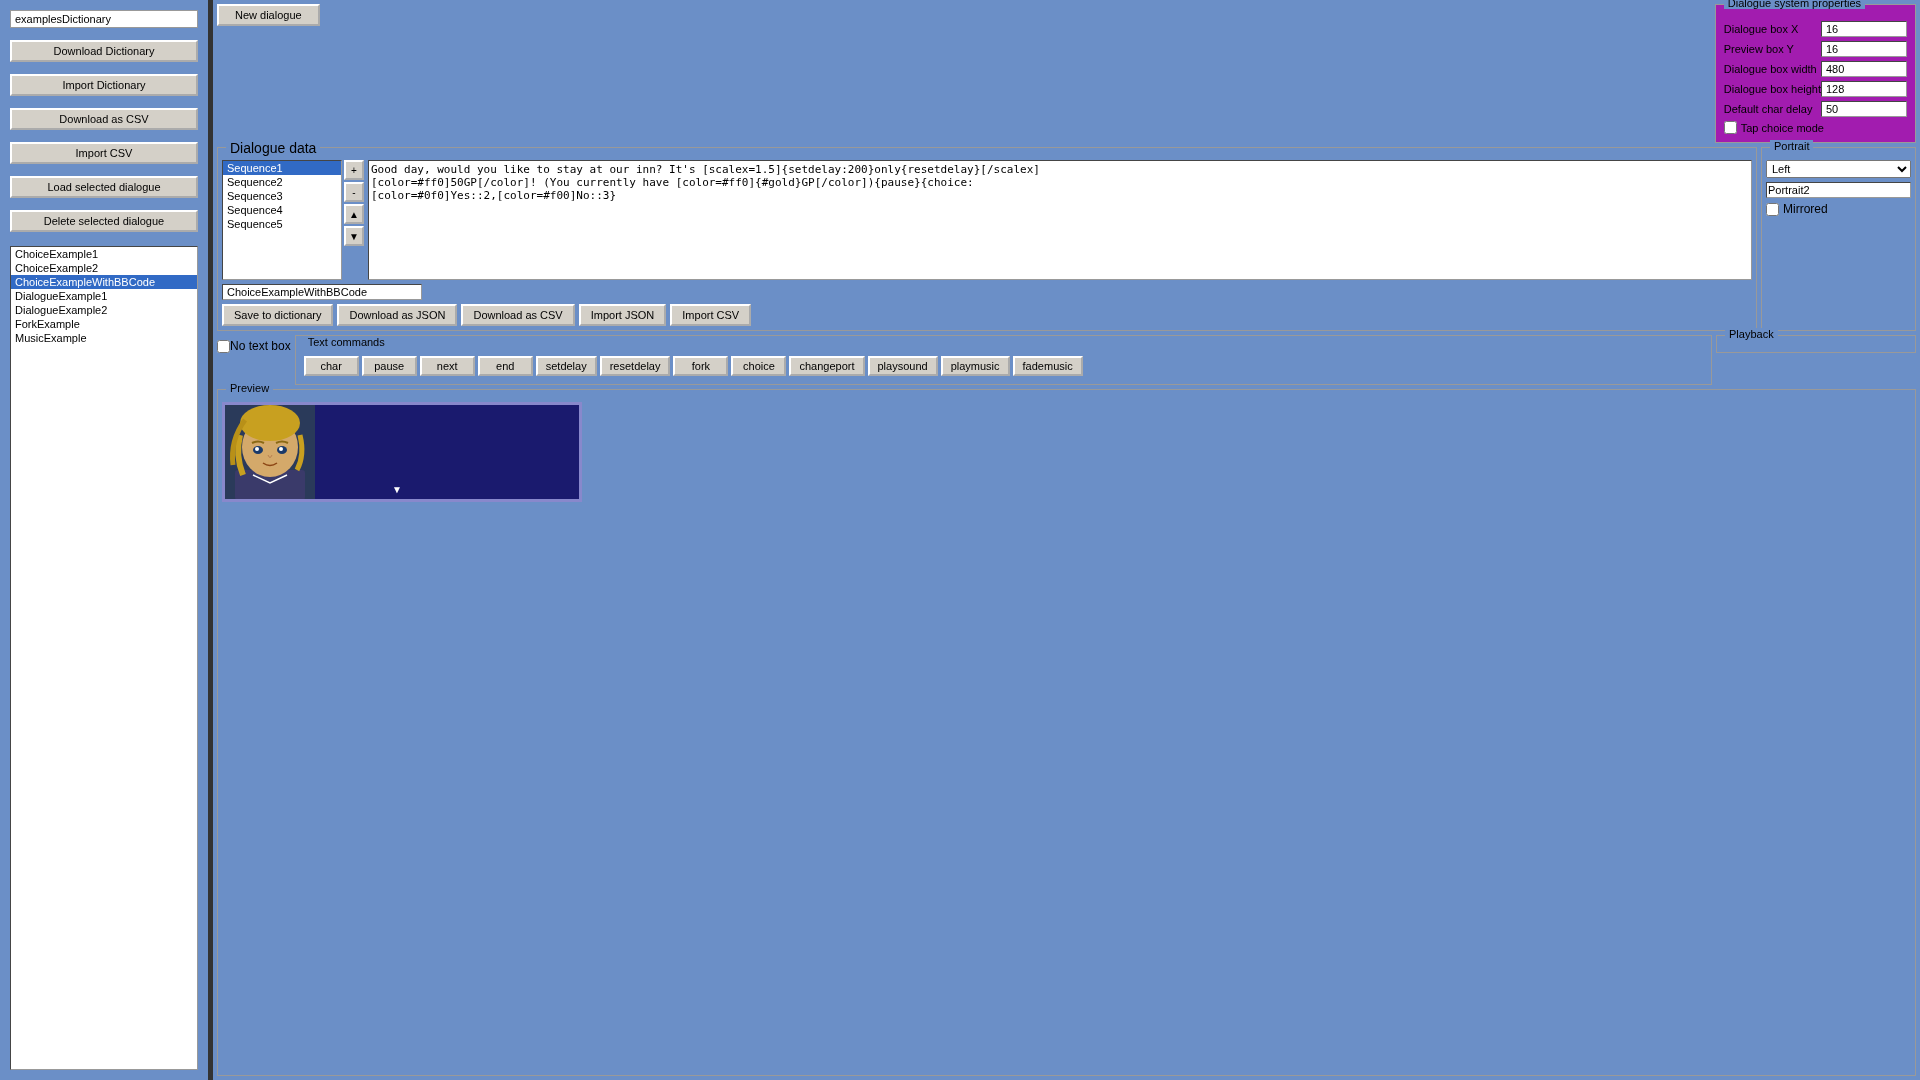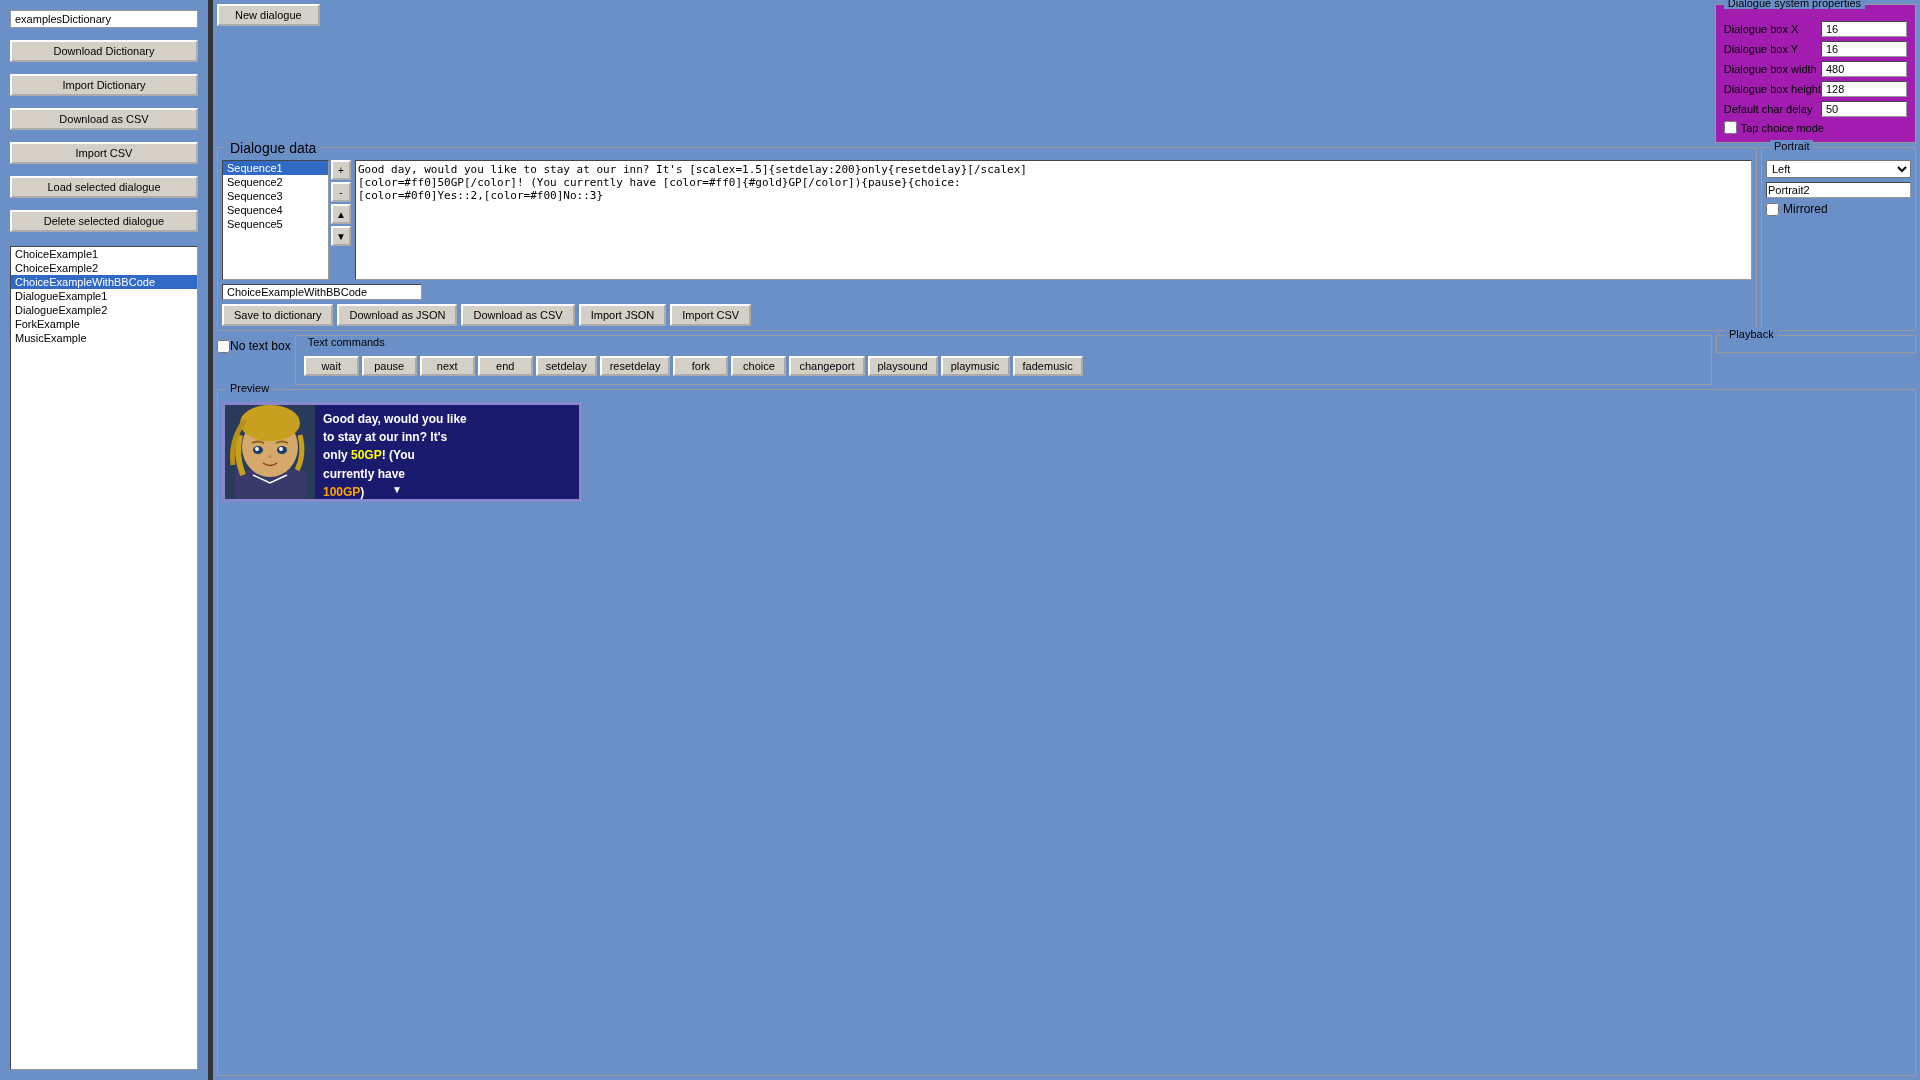--- a/index.html
+++ b/index.html
@@ -45,21 +45,21 @@
       white-space: nowrap;
     }
     .dialogue-item.selected { background: #316ac5; color: white; }
 
     
     #sequence-container {
       display: flex;
       gap: 2px;
     }
     #sequence-list {
-      width: 107px;
+      width: 120px;
       height: 120px;
       background: white;
       border: 1px inset #999;
       overflow-y: auto;
     }
     .seq-item {
       padding: 1px 4px;
       cursor: pointer;
       font-size: 11px;
     }
@@ -377,21 +377,21 @@
     <button id="top-new-btn">New dialogue</button>
     <div style="flex:1;"></div>
 
     <div id="sys-props-box">
       <span id="sys-props-legend">Dialogue system properties</span>
       <div class="prop-row">
         <span class="prop-label">Dialogue box X</span>
         <input class="prop-input" type="text" value="16" style="">
       </div>
       <div class="prop-row">
-        <span class="prop-label">Dialogue box Y</span>
+        <span class="prop-label">Preview box Y</span>
         <input class="prop-input" type="text" value="16" style="">
       </div>
       <div class="prop-row">
         <span class="prop-label">Dialogue box width</span>
         <input class="prop-input" type="text" value="480" style="">
       </div>
       <div class="prop-row">
         <span class="prop-label">Dialogue box height</span>
         <input class="prop-input" type="text" value="128" style="">
       </div>
@@ -466,21 +466,21 @@
   <div class="row-flex" style="align-items:flex-start;">
 
     <div style="display:flex;align-items:center;padding:4px 0;">
       <input type="checkbox" style="">
       <span>No text box</span>
     </div>
 
     <div id="text-commands-fieldset">
       <span id="text-commands-legend">Text commands</span>
       <div class="cmd-inner">
-        <button class="cmd-btn">wait</button>
+        <button class="cmd-btn">char</button>
         <button class="cmd-btn">pause</button>
         <button class="cmd-btn">next</button>
         <button class="cmd-btn">end</button>
         <button class="cmd-btn">setdelay</button>
         <button class="cmd-btn">resetdelay</button>
         <button class="cmd-btn">fork</button>
         <button class="cmd-btn">choice</button>
         <button class="cmd-btn">changeport</button>
         <button class="cmd-btn">playsound</button>
         <button class="cmd-btn">playmusic</button>
@@ -525,21 +525,18 @@
           <path d="M51 38 Q57 35 63 38" stroke="#8b6914" stroke-width="2" fill="none"></path>
 
           <path d="M38 58 Q45 63 52 58" stroke="#8b4513" stroke-width="1.5" fill="none"></path>
 
           <path d="M43 50 Q45 55 47 50" stroke="#b88050" stroke-width="1" fill="none"></path>
 
           <path d="M28 70 L45 78 L62 70" stroke="white" stroke-width="1.5" fill="none"></path>
         </svg>
       </div>
 
-      <div id="dialogue-text-preview">
-        <span>Good day, would you like<br>to stay at our inn? It's<br>only <span class="text-yellow">50GP</span>! (You<br>currently have<br><span class="text-gold">100GP</span>)</span>
-      </div>
 
       <div id="scroll-arrow">▼</div>
     </div>
   </div>
 
 </div>
 
 </body></html>

